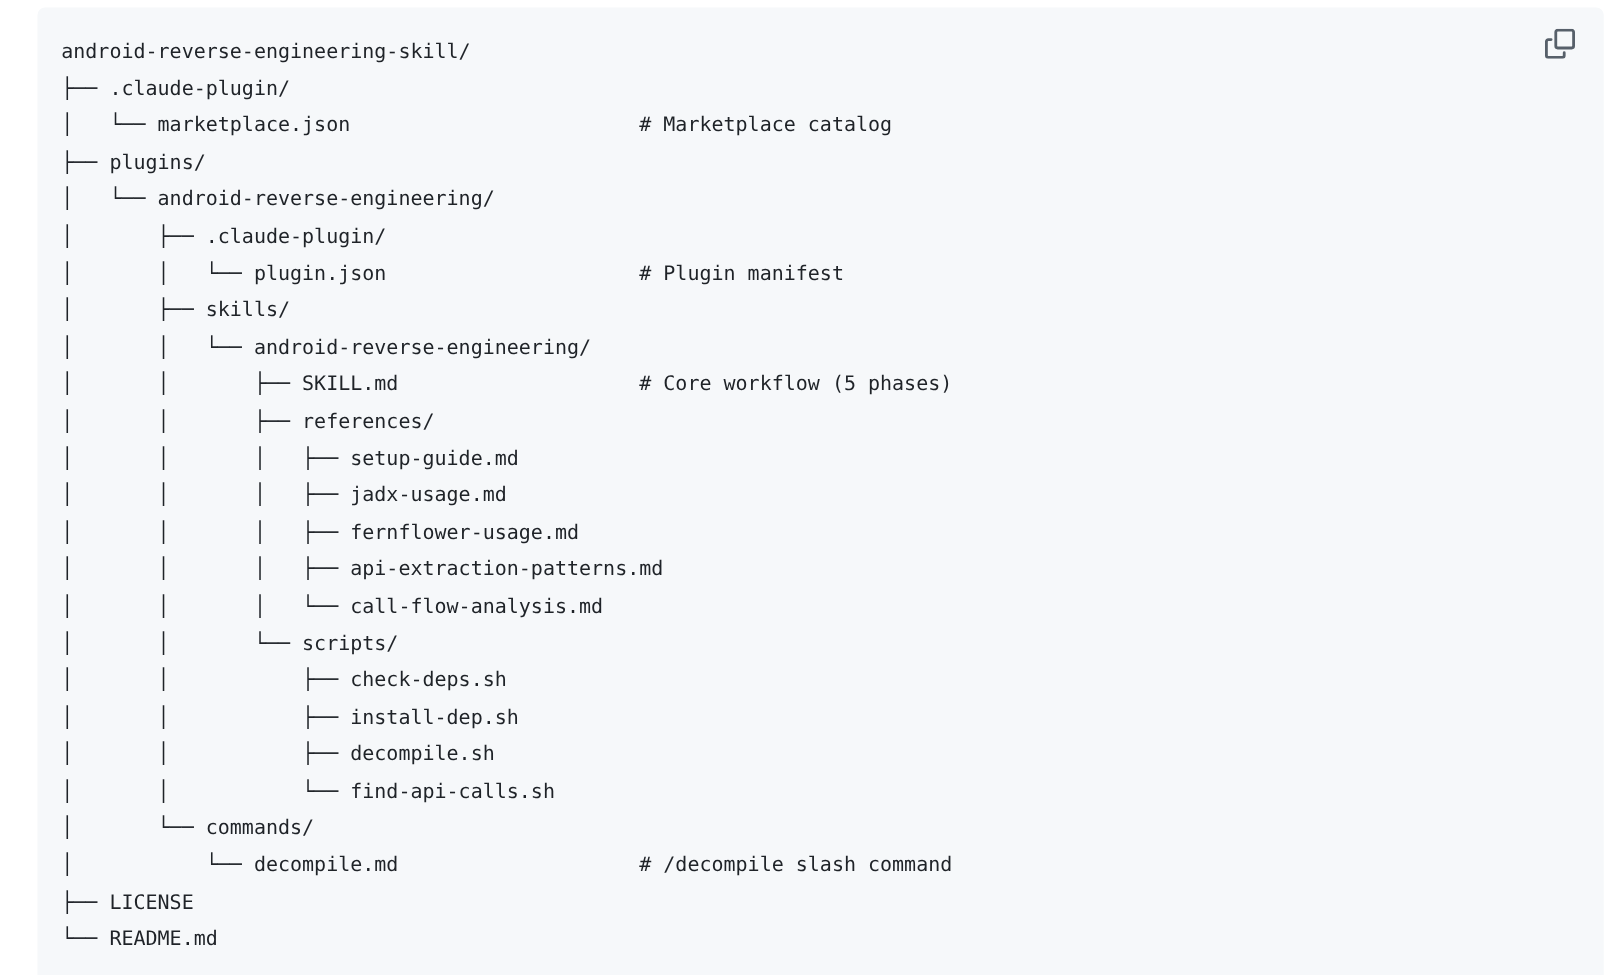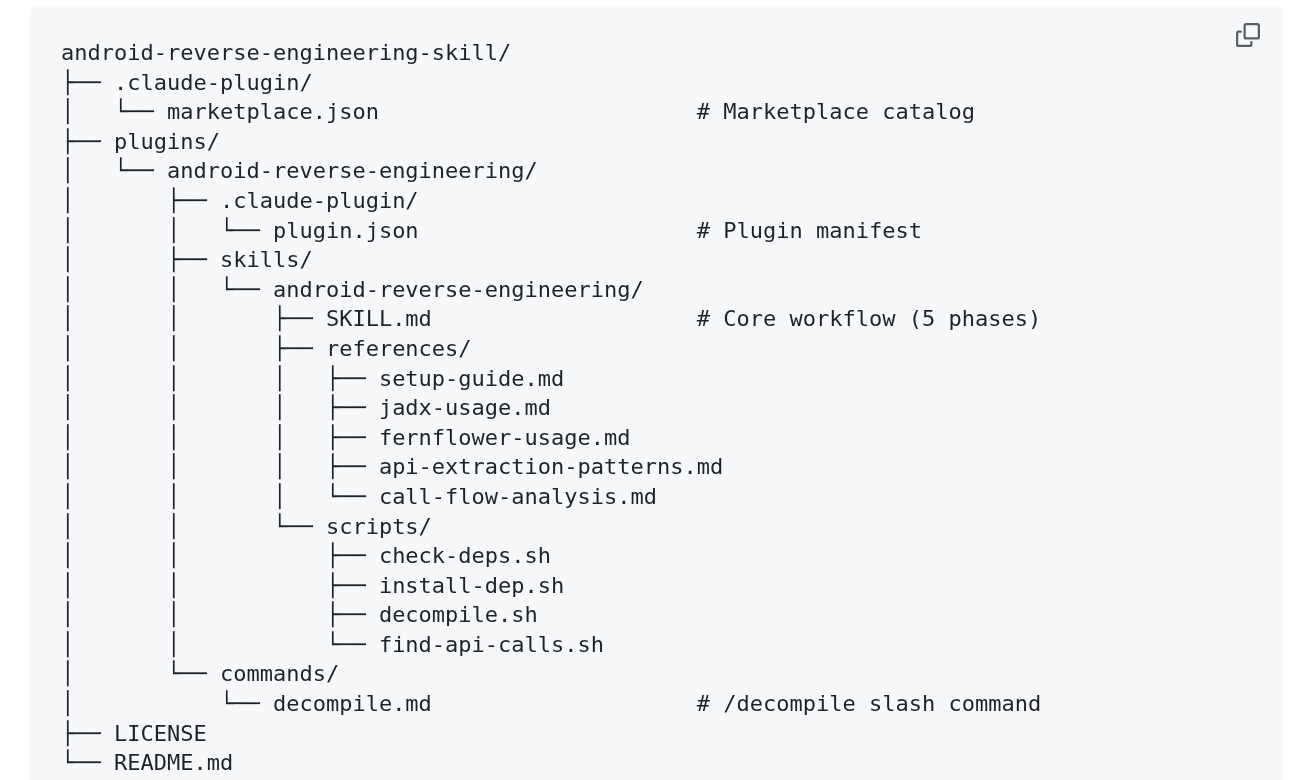--- a/index.html
+++ b/index.html
@@ -18,23 +18,23 @@
     top: 6px;
     width: 1253px;
     height: 774px;
     box-sizing: border-box;
     background: #f6f8fa;
     border-radius: 6px 6px 0 0;
     padding: 20px 16px 16px 19px;
   }
 
   .code-block pre {
-    margin: 12px;
+    margin: 0;
     font-family: "DejaVu Sans Mono", "Liberation Mono", monospace;
-    font-size: 22px;
+    font-size: 16px;
     line-height: 29.6px;
     color: #1f2328;
     white-space: pre;
     overflow: hidden;
   }
 
   .copy-button {
     position: absolute;
     top: 12px;
     right: 18px;

